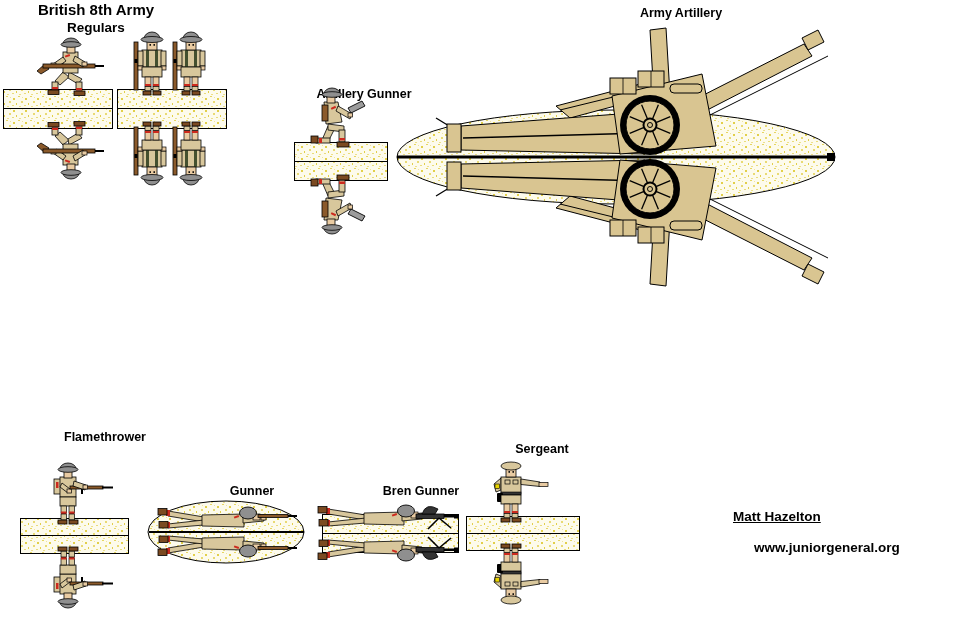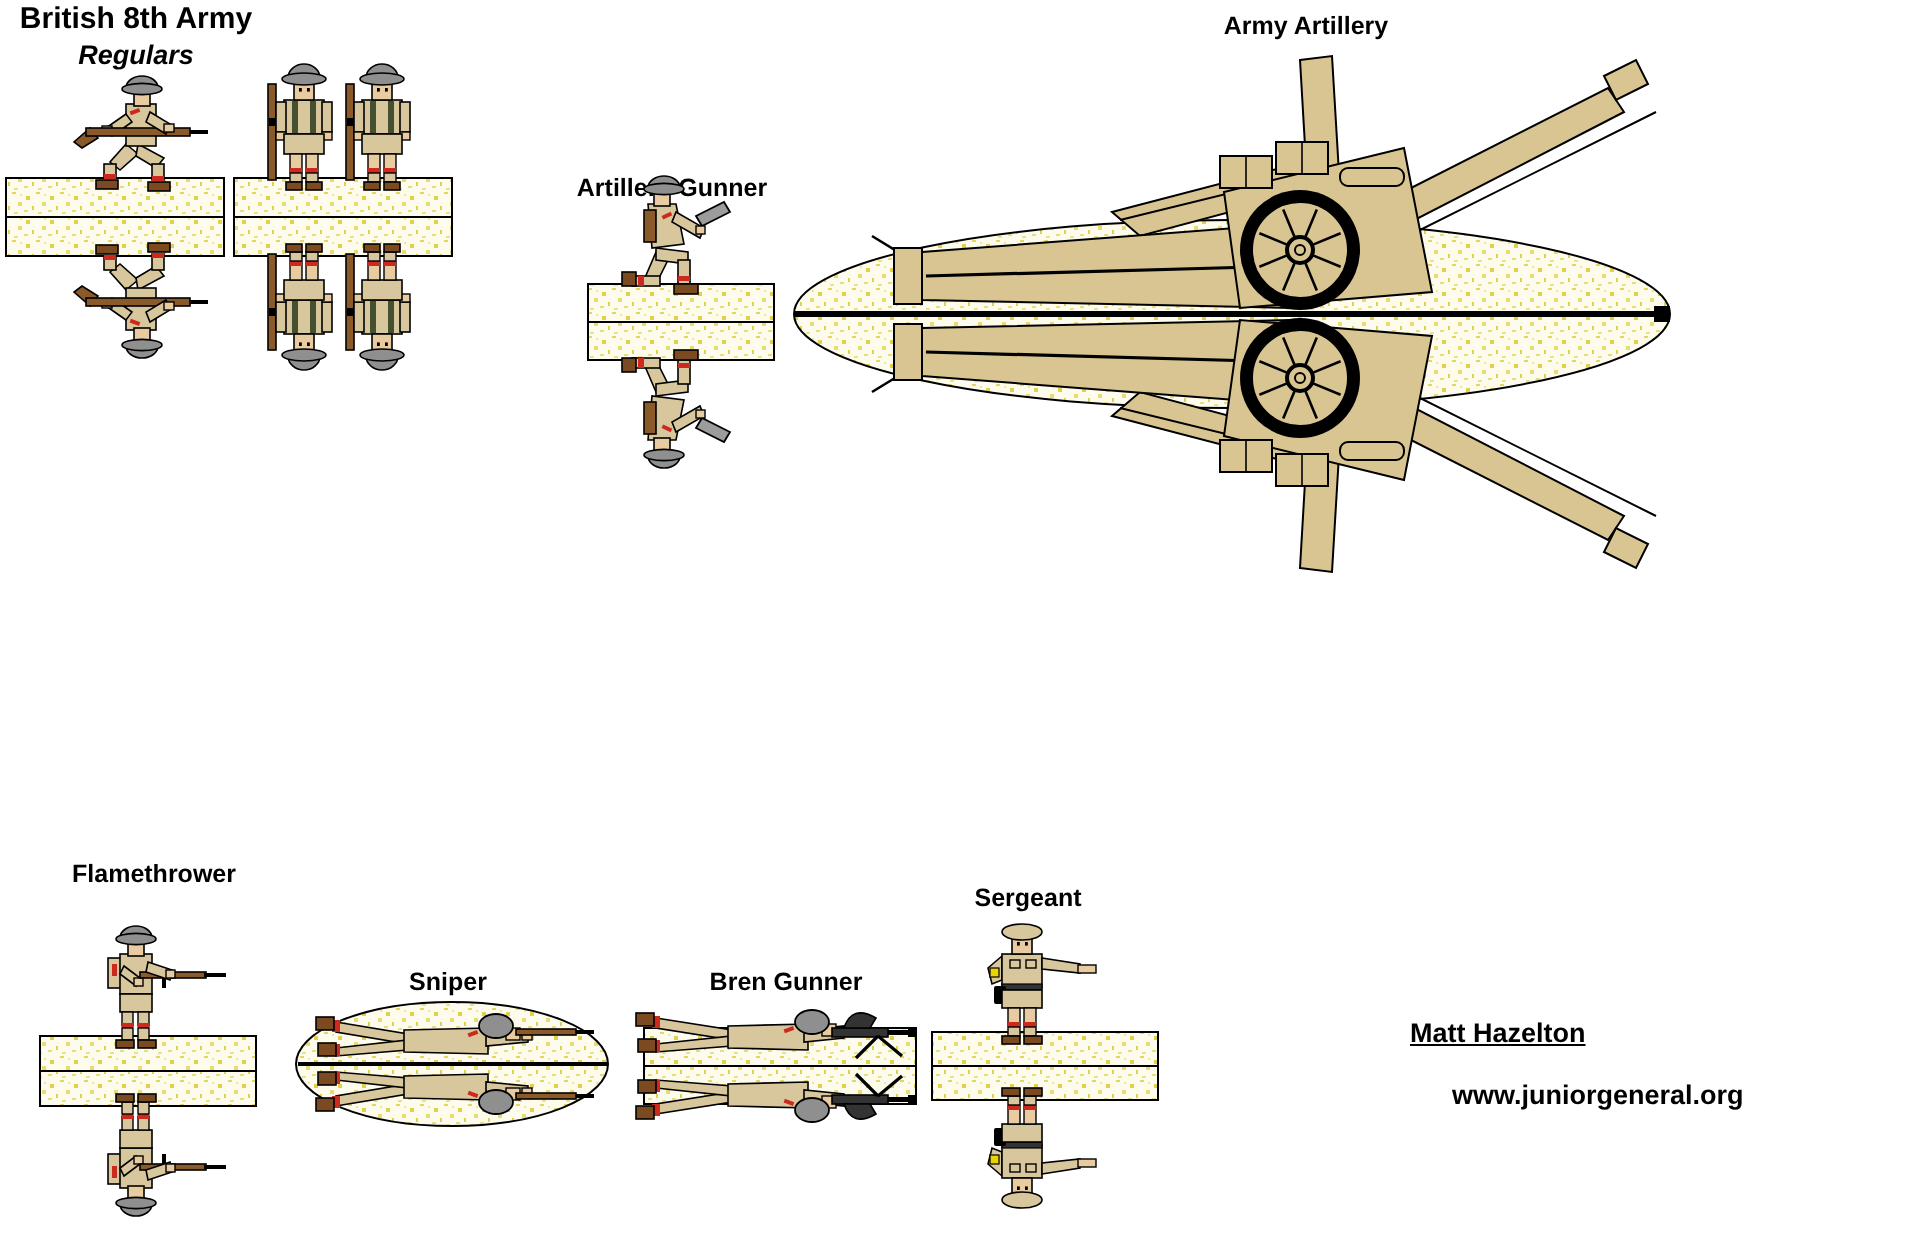--- a/index.html
+++ b/index.html
@@ -1,35 +1,35 @@
 <!DOCTYPE html>
 <html style="--paper: #FFFFFF; --ink: #000000; --khaki: #D8C79C; --gun-tan: #D9C591; --skin: #E9CBA2; --helmet-gray: #8F8F8F; --boot-brown: #7B4A21; --wood-brown: #8B5A2B; --sock-red: #CC2A1E; --strap-olive: #44502F; --base-cream: #FDFBEC; --speckle-yellow: #E2CF4A; --shell-gray: #9C9C9C; --badge-yellow: #E8D400; --metal-dark: #333333;"><head>
 <meta charset="utf-8">
 <style>
   html,body{margin:0;padding:0;background:#fff;}
   .sheet{position:relative;width:954px;height:627px;background:var(--paper,#fff);overflow:hidden;
          font-family:"Liberation Sans", sans-serif;}
   .art{position:absolute;left:0;top:0;}
   .label{position:absolute;color:var(--ink,#000);font-weight:bold;font-size:12.5px;
-         text-align:center;white-space:nowrap;line-height:13px;}
+         text-align:center;white-space:nowrap;line-height:13px;margin-left:28px;}
   .title{font-size:15px;}
-  .subtitle{font-size:13.5px;font-style:italic;}
+  .subtitle{font-size:13.5px;}
   .credit{font-size:13.5px;text-align:left;}
 </style>
 </head>
 <body>
 
 <div class="sheet">
 
   <div class="label title" style="left:6px;top:3px;width:124px;">British 8th Army</div>
   <div class="label subtitle" style="left:6px;top:21px;width:124px;">Regulars</div>
   <div class="label" style="left:280px;top:88px;width:112px;">Artillery Gunner</div>
   <div class="label" style="left:593px;top:7px;width:120px;">Army Artillery</div>
   <div class="label" style="left:21px;top:431px;width:112px;">Flamethrower</div>
-  <div class="label" style="left:168px;top:485px;width:112px;">Sniper</div>
+  <div class="label" style="left:168px;top:485px;width:112px;">Gunner</div>
   <div class="label" style="left:337px;top:485px;width:112px;text-align:center;">Bren Gunner</div>
   <div class="label" style="left:458px;top:443px;width:112px;">Sergeant</div>
   <div class="label credit" style="left:705px;top:510px;text-decoration:underline;">Matt Hazelton</div>
   <div class="label credit" style="left:726px;top:541px;">www.juniorgeneral.org</div>
 
   <svg class="art" width="954" height="627" viewBox="0 0 954 627">
     <defs>
       <pattern id="speck" width="12" height="12" patternUnits="userSpaceOnUse">
         <rect width="12" height="12" fill="var(--base-cream)"></rect>
         <rect x="1" y="2" width="2" height="2" fill="var(--speckle-yellow)"></rect>

